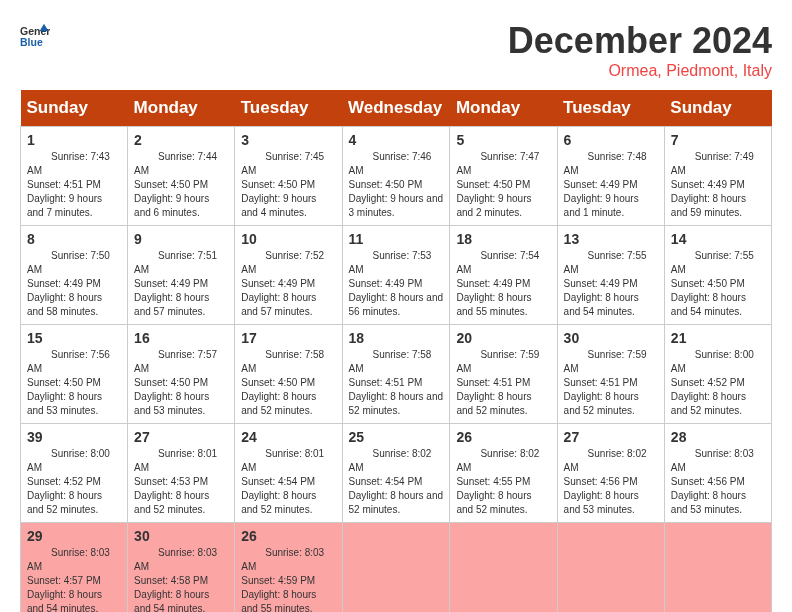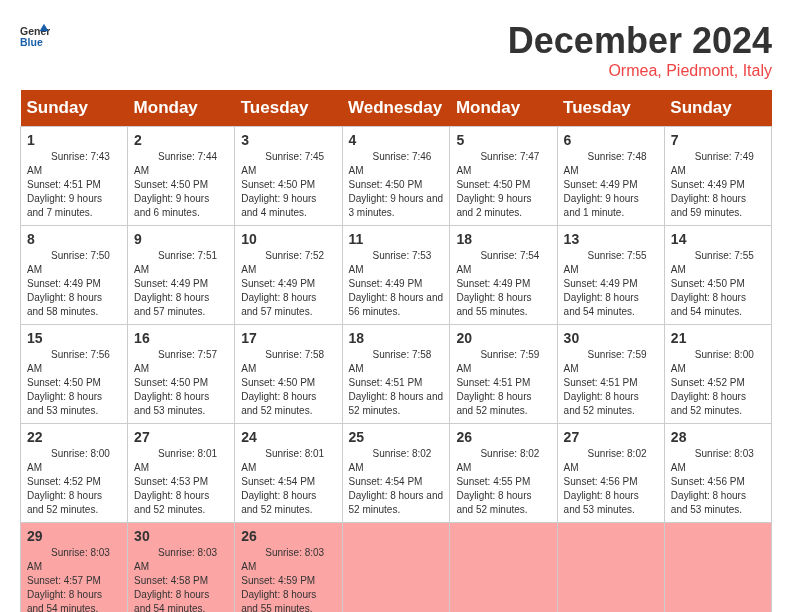--- a/index.html
+++ b/index.html
@@ -193,21 +193,21 @@
         <span class="day-number">30</span>
         <span class="day-info">Sunrise: 7:59 AM<br>Sunset: 4:51 PM<br>Daylight: 8 hours and 52 minutes.</span>
       </td>
         <td>
         <span class="day-number">21</span>
         <span class="day-info">Sunrise: 8:00 AM<br>Sunset: 4:52 PM<br>Daylight: 8 hours and 52 minutes.</span>
       </td>
       </tr>
       <tr>
         <td>
-        <span class="day-number">22</span>
+        <span class="day-number">39</span>
         <span class="day-info">Sunrise: 8:00 AM<br>Sunset: 4:52 PM<br>Daylight: 8 hours and 52 minutes.</span>
       </td>
         <td>
         <span class="day-number">27</span>
         <span class="day-info">Sunrise: 8:01 AM<br>Sunset: 4:53 PM<br>Daylight: 8 hours and 52 minutes.</span>
       </td>
         <td>
         <span class="day-number">24</span>
         <span class="day-info">Sunrise: 8:01 AM<br>Sunset: 4:54 PM<br>Daylight: 8 hours and 52 minutes.</span>
       </td>

